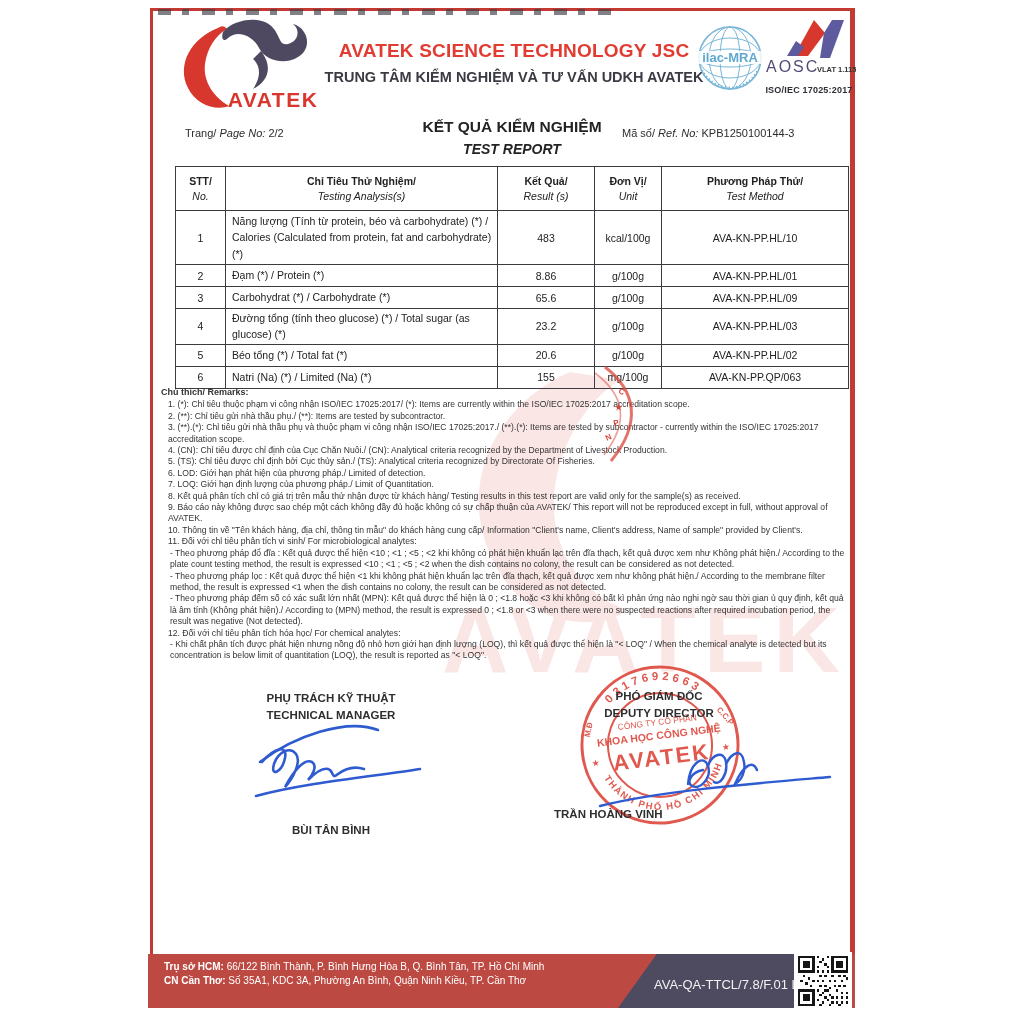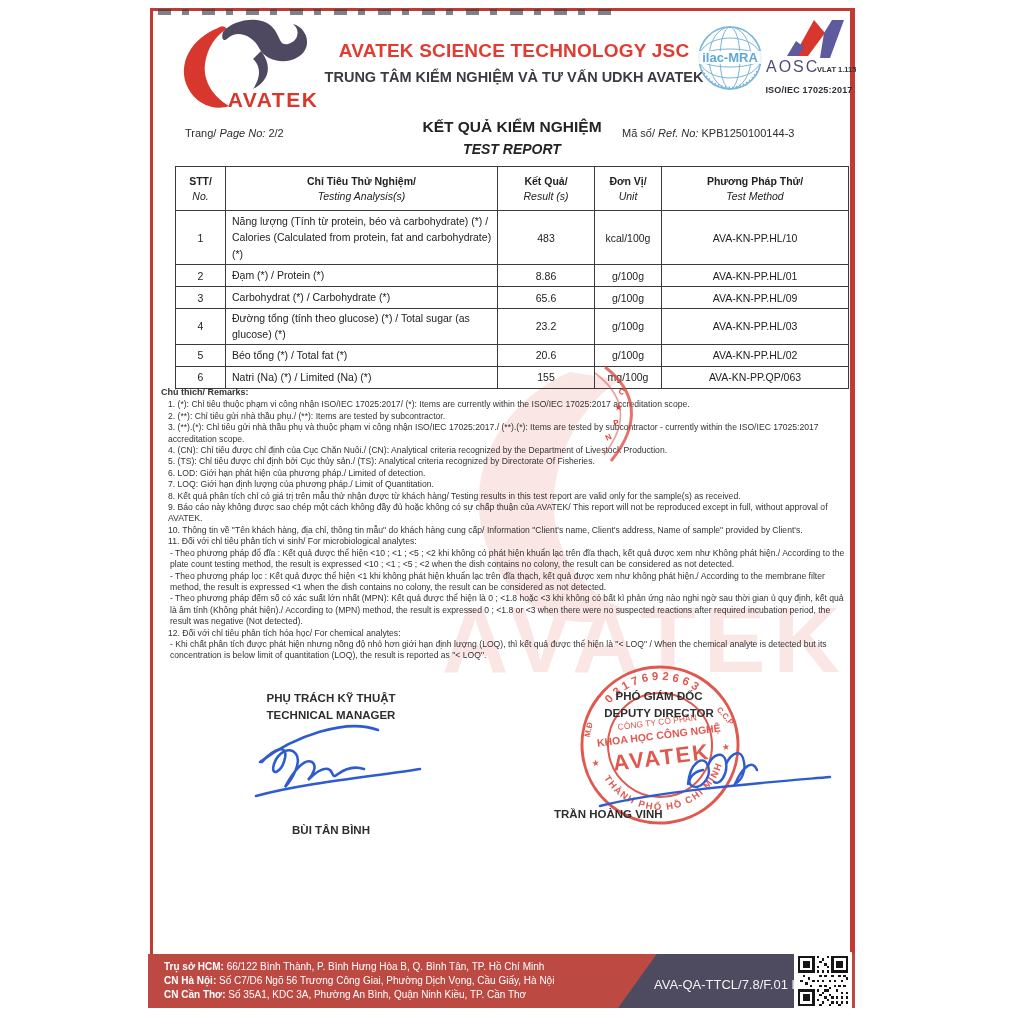--- a/index.html
+++ b/index.html
@@ -301,24 +301,20 @@
       <path d="M134,38 C140,26 150,22 152,36 C154,46 149,55 143,58 C151,40 161,33 165,44"></path>
       <path d="M8,80 C70,64 180,56 238,51"></path>
     </g>
   </svg>
   <div id="name-right">TRẦN HOÀNG VINH</div>
 
   <div id="footer">
     <div class="addr">
       <span class="addr-label">Trụ sở HCM:</span>
       <span>66/122 Bình Thành, P. Bình Hưng Hòa B, Q. Bình Tân, TP. Hồ Chí Minh</span>
-    </div>
-    <div class="addr">
-      <span class="addr-label">CN Hà Nội:</span>
-      <span>Số C7/D6 Ngõ 56 Trương Công Giai, Phường Dịch Vọng, Cầu Giấy, Hà Nội</span>
     </div>
     <div class="addr">
       <span class="addr-label">CN Cần Thơ:</span>
       <span>Số 35A1, KDC 3A, Phường An Bình, Quận Ninh Kiều, TP. Cần Thơ</span>
     </div>
     <div id="doccode-shape">
       <span id="doccode">AVA-QA-TTCL/7.8/F.01 LBH: 02</span>
     </div>
     <div id="qr">
       <svg width="58" height="58" viewBox="0 0 58 58" shape-rendering="crispEdges">

